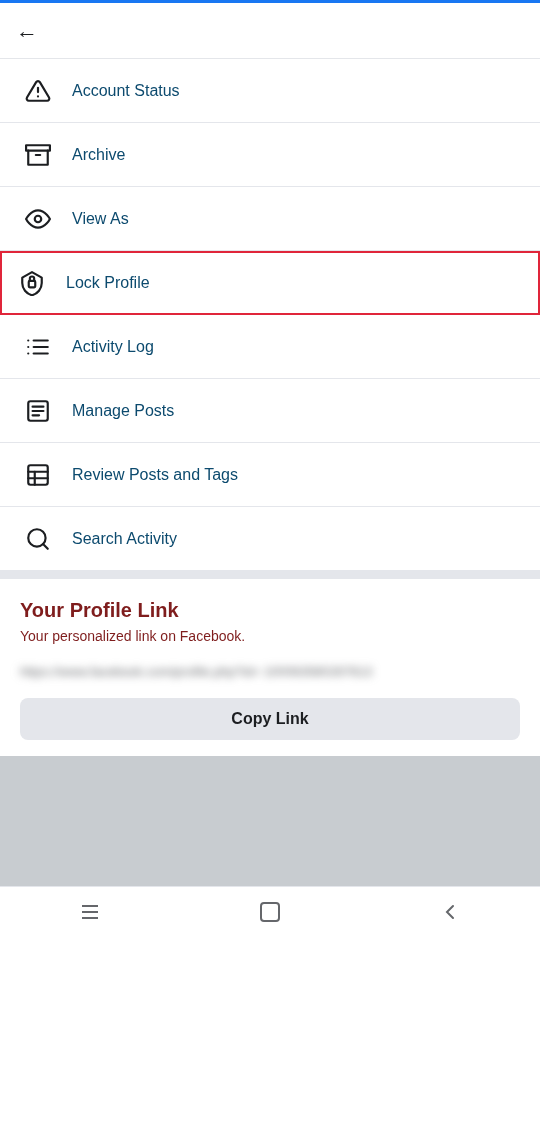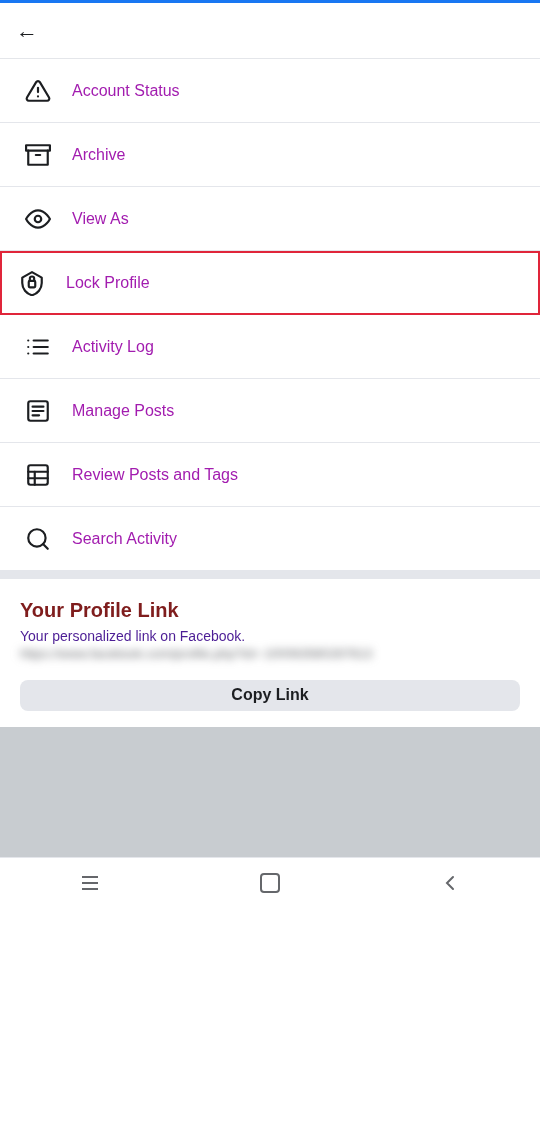--- a/index.html
+++ b/index.html
@@ -77,21 +77,21 @@
       flex-shrink: 0;
     }
 
     .menu-icon svg {
       width: 26px;
       height: 26px;
     }
 
     .menu-label {
       font-size: 16px;
-      color: #a21caf;
+      color: #0c4a6e;
     }
 
     
     .section-divider {
       height: 8px;
       background: #e4e6eb;
     }
 
     
     .profile-link-section {
@@ -101,35 +101,36 @@
 
     .profile-link-title {
       font-size: 20px;
       font-weight: 700;
       color: #7f1d1d;
       margin-bottom: 6px;
     }
 
     .profile-link-subtitle {
       font-size: 14px;
-      color: #4c1d95;
+      color: #7f1d1d;
+      margin-bottom: 18px;
     }
 
     .blurred-url {
       font-size: 13px;
       color: #65676b;
       margin-bottom: 16px;
       filter: blur(4px);
       user-select: none;
       line-height: 1.5;
     }
 
     .copy-link-btn {
       width: 100%;
-      height: 31px;
+      height: 42px;
       background: #e4e6eb;
       border: none;
       border-radius: 8px;
       font-size: 16px;
       font-weight: 600;
       color: #1c1e21;
       cursor: pointer;
       display: flex;
       align-items: center;
       justify-content: center;

